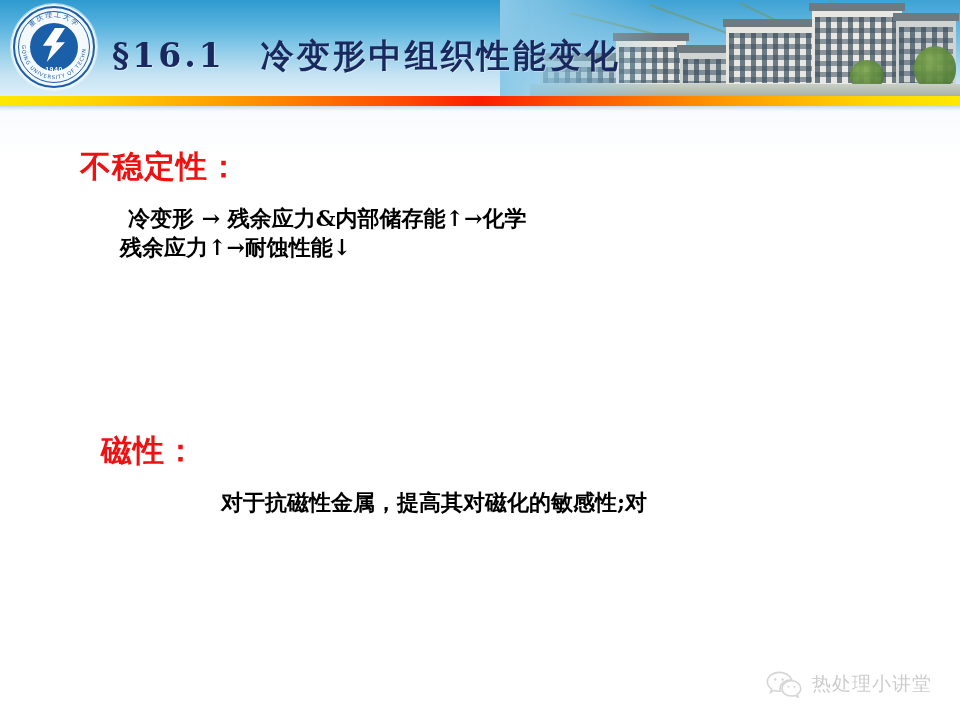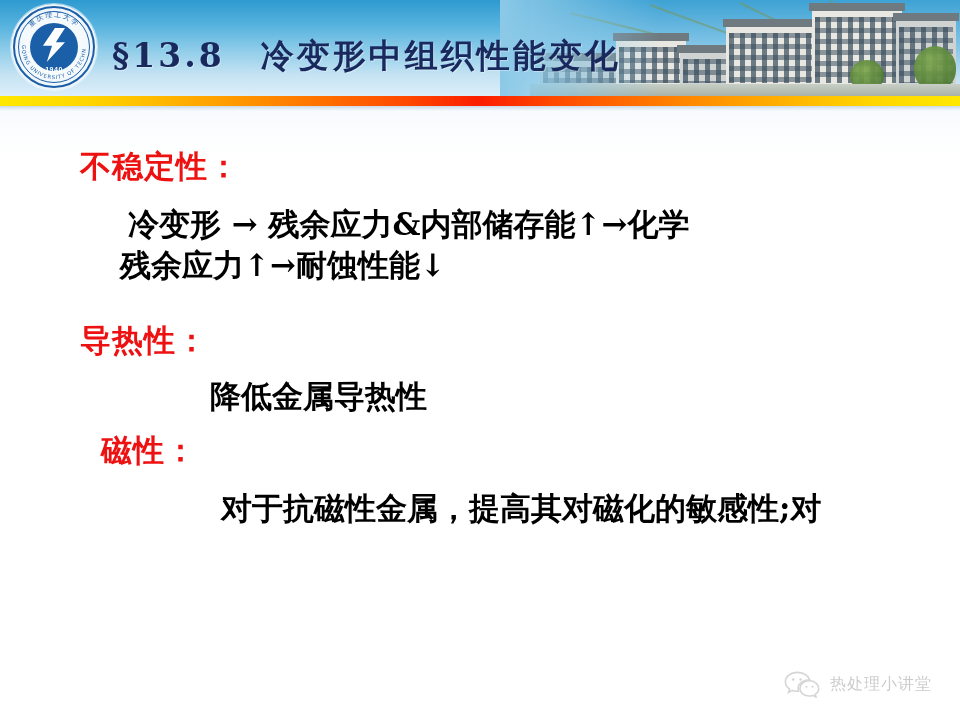--- a/index.html
+++ b/index.html
@@ -156,21 +156,21 @@
     font-weight: bold;
     font-size: 31px;
     font-family: "DejaVu Serif", "Liberation Serif", serif;
     letter-spacing: 1px;
     margin-left: 80px;
     white-space: nowrap;
   }
   .para {
     color: #000000;
     font-weight: bold;
-    font-size: 31px;
+    font-size: 22px;
     font-family: "DejaVu Serif", "Liberation Serif", serif;
     line-height: 1.32;
     white-space: nowrap;
   }
   .line1 { margin-left: 128px; }
   .line2 { margin-left: 120px; }
   .line-center { margin-left: 210px; }
   .mag1 { margin-left: 200px; }
   .mag2 { margin-left: 92px; }
 
@@ -179,21 +179,21 @@
     position: absolute;
     right: 28px;
     bottom: 22px;
     display: flex;
     align-items: center;
     gap: 9px;
     opacity: .30;
   }
   #watermark .wm-text {
     font-family: Liberation Serif, serif;
-    font-size: 16px;
+    font-size: 19px;
     color: #555555;
     letter-spacing: 1px;
   }
   #watermark svg { display: block; }
 </style>
 </head>
 <body>
 
 <div id="slide">
 
@@ -253,38 +253,34 @@
         <text font-family="DejaVu Sans, sans-serif" font-size="7" fill="#1b5fa8" letter-spacing="1.6">
           <textPath href="#arcTop" startOffset="50%" text-anchor="middle">重庆理工大学</textPath>
         </text>
       </svg>
       <div class="disc">
         <div class="swoosh"></div>
       </div>
       <div class="year">1940</div>
     </div>
 
-    <div id="slide-title">§13.8 冷变形中组织性能变化</div>
+    <div id="slide-title">§16.1 冷变形中组织性能变化</div>
   </div>
 
   <div id="rule"></div>
   <div id="rule-shadow"></div>
 
   <div id="content">
 
     <div class="section" style="top:34px;">
       <div class="heading">不稳定性：</div>
       <div class="para line1" style="margin-top:16px;">冷变形 → 残余应力&amp;内部储存能↑→化学</div>
       <div class="para line2">残余应力↑→耐蚀性能↓</div>
     </div>
 
-    <div class="section" style="top:208px;">
-      <div class="heading">导热性：</div>
-      <div class="para line-center" style="margin-top:14px;">降低金属导热性</div>
-    </div>
 
     <div class="section" style="top:318px;padding-left:21px;">
       <div class="heading">磁性：</div>
       <div class="para mag1" style="margin-top:16px;">对于抗磁性金属，提高其对磁化的敏感性;对</div>
     </div>
   </div>
 
   <div id="watermark">
     <span>
       <svg width="38" height="28" viewBox="0 0 38 28" aria-hidden="true">

